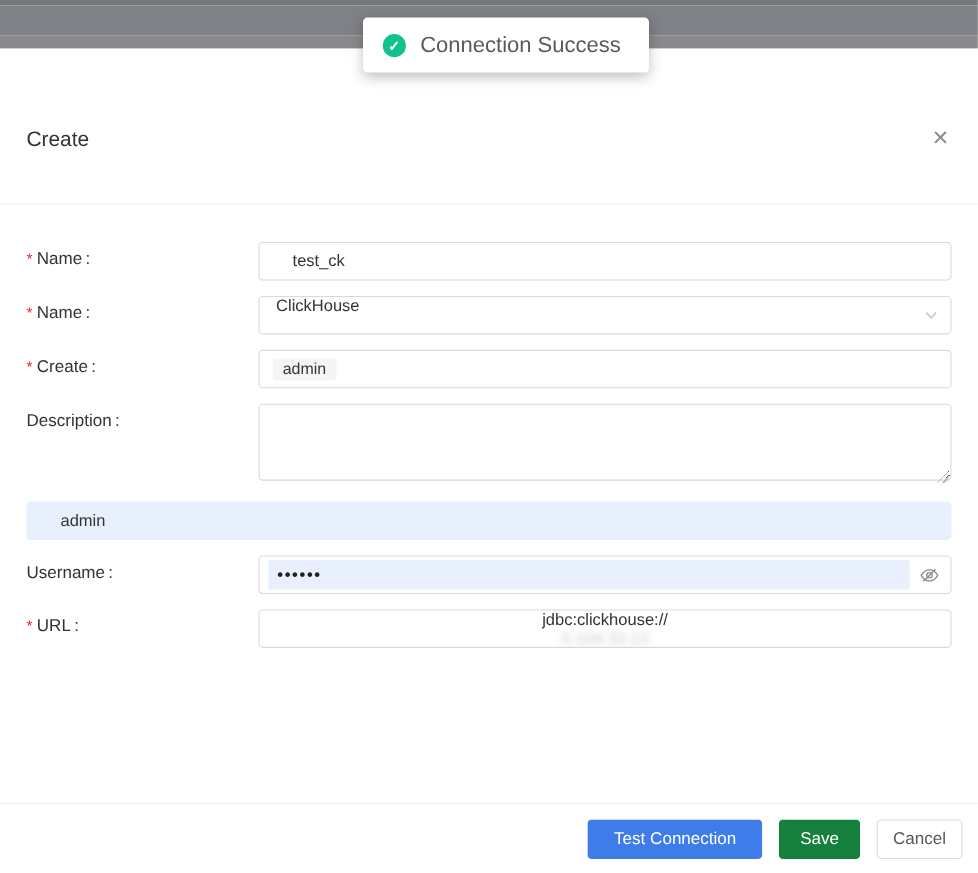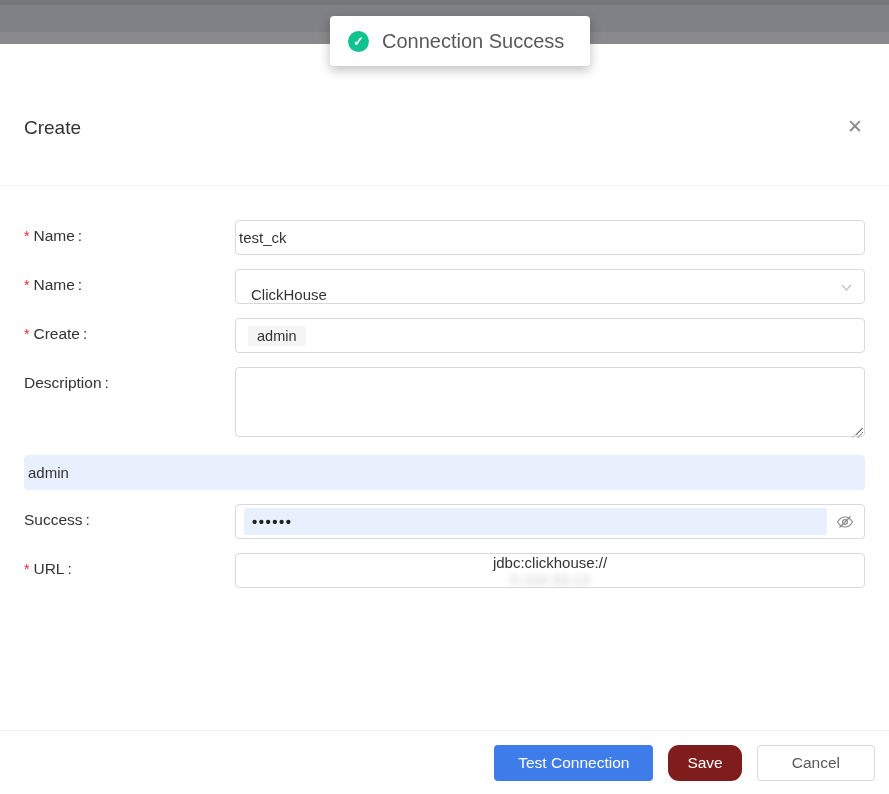--- a/index.html
+++ b/index.html
@@ -35,23 +35,23 @@
   .form-row { display:flex; align-items:flex-start; margin-bottom:14px; }
   .form-label { width:211px; flex:none; font-size:15.5px; color:#333; padding-top:7px; }
   .req { color:#f5222d; margin-right:4px; font-size:14px; }
   .colon { margin-left:3px; }
   .form-control { flex:1; position:relative; }
 
   .input, .select-box, .owners-box, .url-box, .pwd-box {
     width:100%; height:35px; border:1px solid #d9d9d9; border-radius:4px;
     font-size:15px; color:#333; background:#fff;
   }
-  .input { padding:0 3px; outline:none; font-family:"Liberation Sans", sans-serif; }
+  .input { padding:0 30px; outline:none; font-family:"Liberation Sans", sans-serif; }
 
-  .select-box { display:flex; align-items:flex-end; padding:0 18px 0 15px; cursor:pointer; }
+  .select-box { display:flex; align-items:flex-start; padding:0 18px 0 15px; cursor:pointer; }
   .select-chevron { position:absolute; right:12px; top:11px; }
 
   .owners-box { display:flex; align-items:center; padding:0 6px; }
   .owner-tag { background:#f5f5f5; border-radius:2px; padding:2px 9px; font-size:14.5px;
                color:#333; margin-left:6px; }
 
   .textarea { width:100%; height:70px; border:1px solid #d9d9d9; border-radius:4px;
               resize:vertical; font-family:"Liberation Sans", sans-serif; font-size:15px;
               padding:6px 12px; outline:none; position:relative; }
   .resize-corner { position:absolute; right:3px; bottom:3px; width:10px; height:10px; pointer-events:none;
@@ -69,22 +69,22 @@
   .eye-btn { flex:none; margin-left:9px; cursor:pointer; display:flex; align-items:center; }
 
   .url-box { display:flex; align-items:center; padding:0 15px; white-space:nowrap; overflow:hidden;flex-direction:column; }
   .url-redacted { filter:blur(3px); opacity:.55; color:#9a9a9a; margin:0 1px; }
 
   .modal-footer { position:absolute; left:0; right:0; bottom:0; border-top:1px solid #f0f0f0;
                   padding:14px 14px 13px 0; display:flex; justify-content:flex-end; gap:15px; background:#fff; }
   .btn { height:36px; border-radius:4px; font-size:15.5px; border:1px solid transparent;
          cursor:pointer; font-family:"Liberation Sans", sans-serif;text-align:center; }
   .btn-test   { background:#3e7de9; color:#fff; padding:0 23px; }
-  .btn-save   { background:#7f1d1d; color:#fff; padding:0 18px;border-radius:11px; }
-  .btn-cancel { background:#fff; color:#595959; border-color:#d9d9d9; padding:0 34px; }
+  .btn-save   { background:#15803d; color:#fff; padding:0 18px; }
+  .btn-cancel { background:#fff; color:#595959; border-color:#d9d9d9; padding:0 14px; }
 </style>
 </head>
 <body>
 
 <div class="backdrop">
   <div class="band2"></div>
   <div class="band3"></div>
   <div class="band4"></div>
 </div>
 
@@ -149,21 +149,21 @@
     </div>
 
     <div class="form-row">
       <div class="form-control">
         <input class="input autofill" type="text" value="admin" style="">
       </div>
     </div>
 
     <div class="form-row">
       <div class="form-label">
-        <span>Success</span><span class="colon">:</span>
+        <span>Username</span><span class="colon">:</span>
       </div>
       <div class="form-control">
         <div class="pwd-box">
           <input class="pwd-inner" type="text" value="••••••" style="">
           <span class="eye-btn">
             <svg width="18" height="18" viewBox="0 0 18 18">
               <path d="M1.5 9 C 3.5 5.5, 6 4 9 4 C 12 4, 14.5 5.5, 16.5 9 C 14.5 12.5, 12 14 9 14 C 6 14, 3.5 12.5, 1.5 9 Z" fill="none" stroke="#8c8c8c" stroke-width="1.2"></path>
               <circle cx="9" cy="9" r="2.4" fill="none" stroke="#8c8c8c" stroke-width="1.2"></circle>
               <line x1="3.5" y1="14.5" x2="14.5" y2="3.5" stroke="#8c8c8c" stroke-width="1.3"></line>
             </svg>

